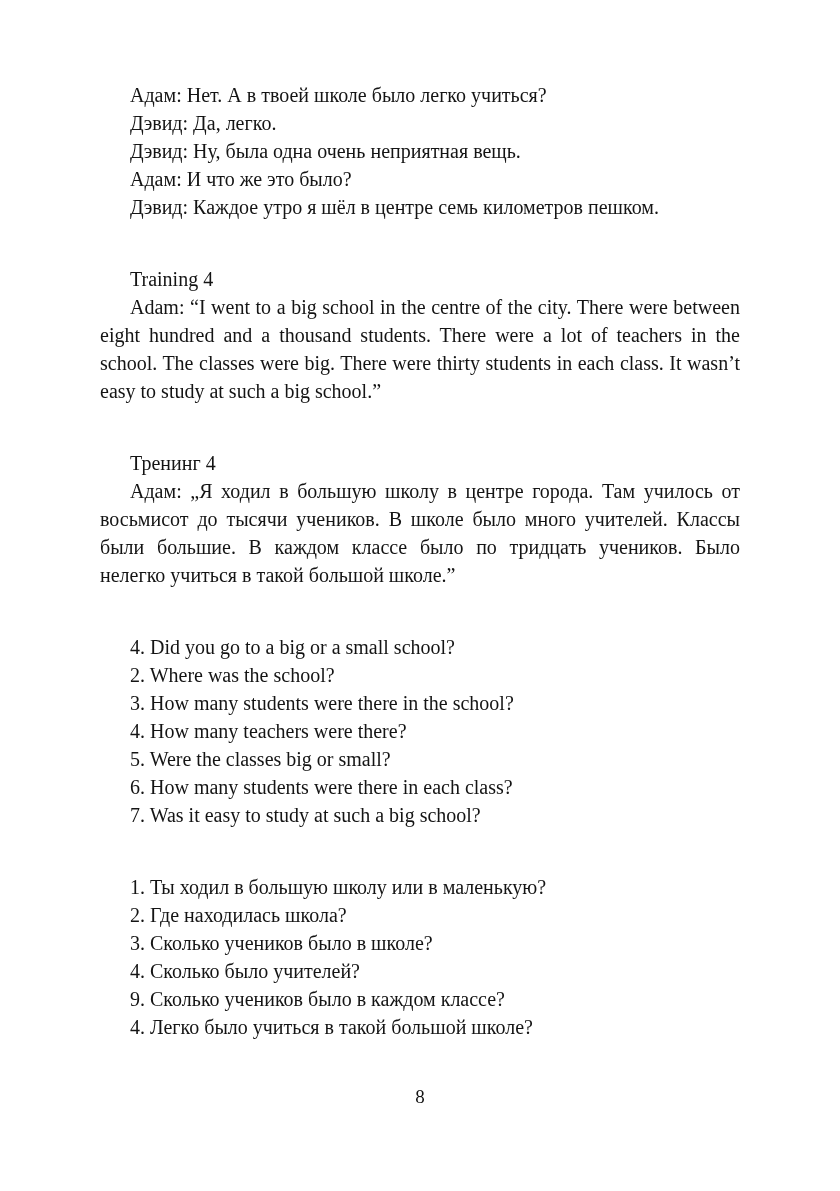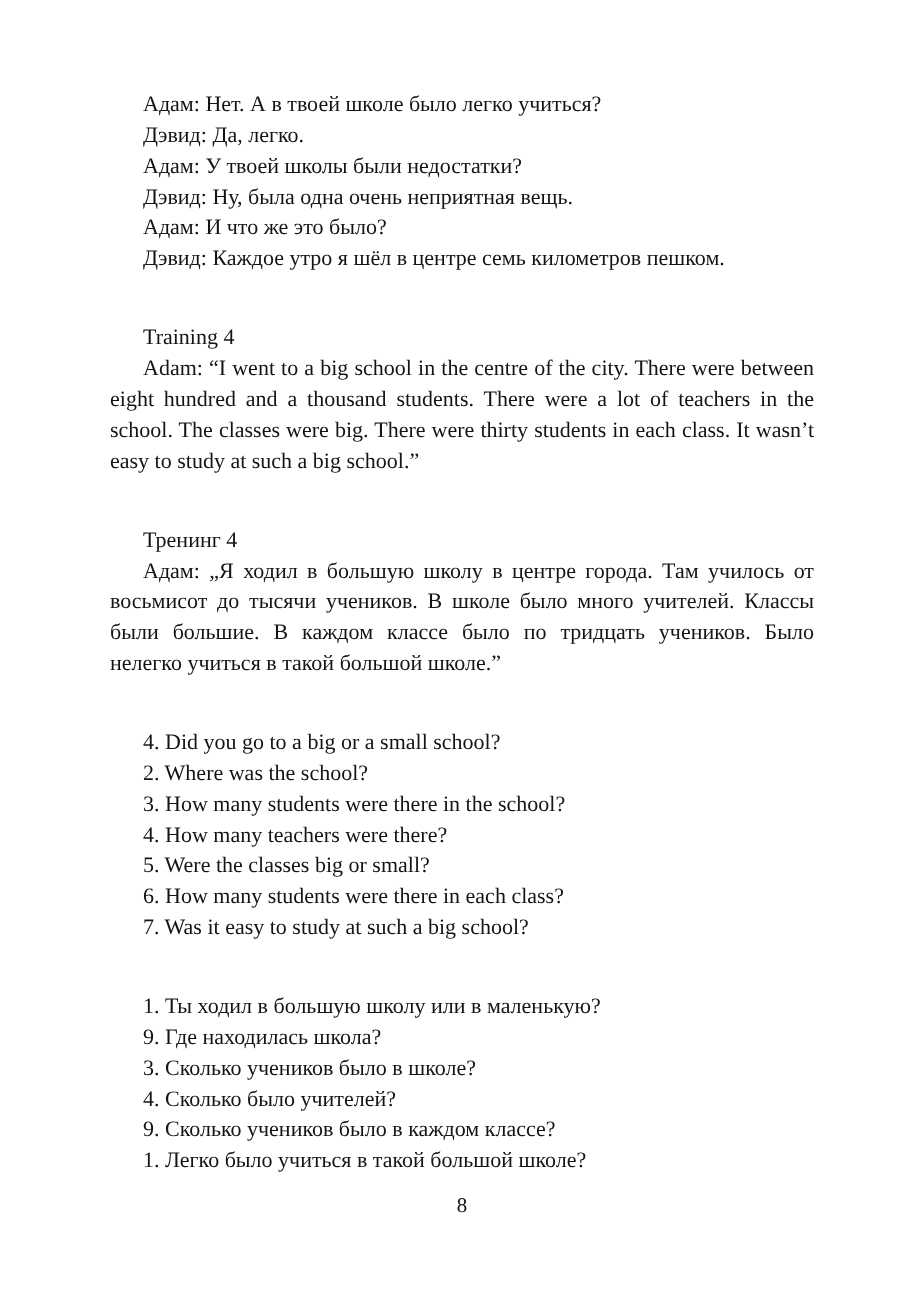--- a/index.html
+++ b/index.html
@@ -44,21 +44,20 @@
 </style>
 </head>
 <body>
 
 <div class="page">
   <main class="content">
 
     <section>
       <p class="line">Адам: Нет. А в твоей школе было легко учиться?</p>
       <p class="line">Дэвид: Да, легко.</p>
-      <p class="line">Адам: У твоей школы были недостатки?</p>
       <p class="line">Дэвид: Ну, была одна очень неприятная вещь.</p>
       <p class="line">Адам: И что же это было?</p>
       <p class="line">Дэвид: Каждое утро я шёл в центре семь километров пешком.</p>
     </section>
 
     <section class="block">
       <p class="line">Training 4</p>
       <p class="para">Adam: “I went to a big school in the centre of the city. There were between eight hundred and a thousand students. There were a lot of teachers in the school. The classes were big. There were thirty students in each class. It wasn’t easy to study at such a big school.”</p>
     </section>
 
@@ -72,25 +71,25 @@
       <p class="line">2. Where was the school?</p>
       <p class="line">3. How many students were there in the school?</p>
       <p class="line">4. How many teachers were there?</p>
       <p class="line">5. Were the classes big or small?</p>
       <p class="line">6. How many students were there in each class?</p>
       <p class="line">7. Was it easy to study at such a big school?</p>
     </section>
 
     <section class="block">
       <p class="line">1. Ты ходил в большую школу или в маленькую?</p>
-      <p class="line">9. Где находилась школа?</p>
+      <p class="line">2. Где находилась школа?</p>
       <p class="line">3. Сколько учеников было в школе?</p>
       <p class="line">4. Сколько было учителей?</p>
       <p class="line">9. Сколько учеников было в каждом классе?</p>
-      <p class="line">1. Легко было учиться в такой большой школе?</p>
+      <p class="line">4. Легко было учиться в такой большой школе?</p>
     </section>
 
   </main>
 
   <footer class="page-footer">
     <span>8</span>
   </footer>
 </div>
 
 </body></html>

